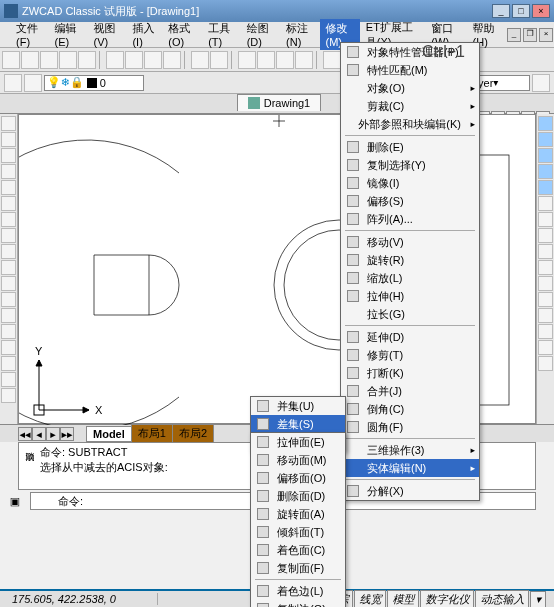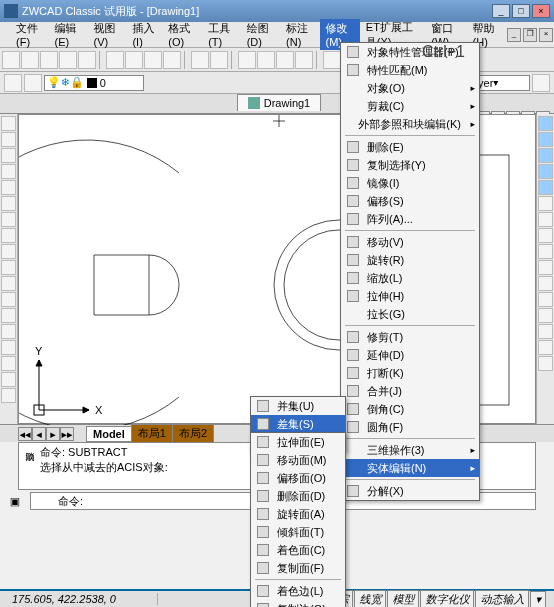--- a/index.html
+++ b/index.html
@@ -334,27 +334,27 @@
     </div>
     <div class="mrow">
       <div class="micon"></div>
       <span class="mlbl">拉长(G)</span>
     </div>
     <div class="msep"></div>
     <div class="mrow">
       <div class="micon">
         <span></span>
       </div>
+      <span class="mlbl">延伸(D)</span>
+    </div>
+    <div class="mrow">
+      <div class="micon">
+        <span></span>
+      </div>
       <span class="mlbl">修剪(T)</span>
-    </div>
-    <div class="mrow">
-      <div class="micon">
-        <span></span>
-      </div>
-      <span class="mlbl">延伸(D)</span>
     </div>
     <div class="mrow">
       <div class="micon">
         <span></span>
       </div>
       <span class="mlbl">打断(K)</span>
     </div>
     <div class="mrow">
       <div class="micon">
         <span></span>

